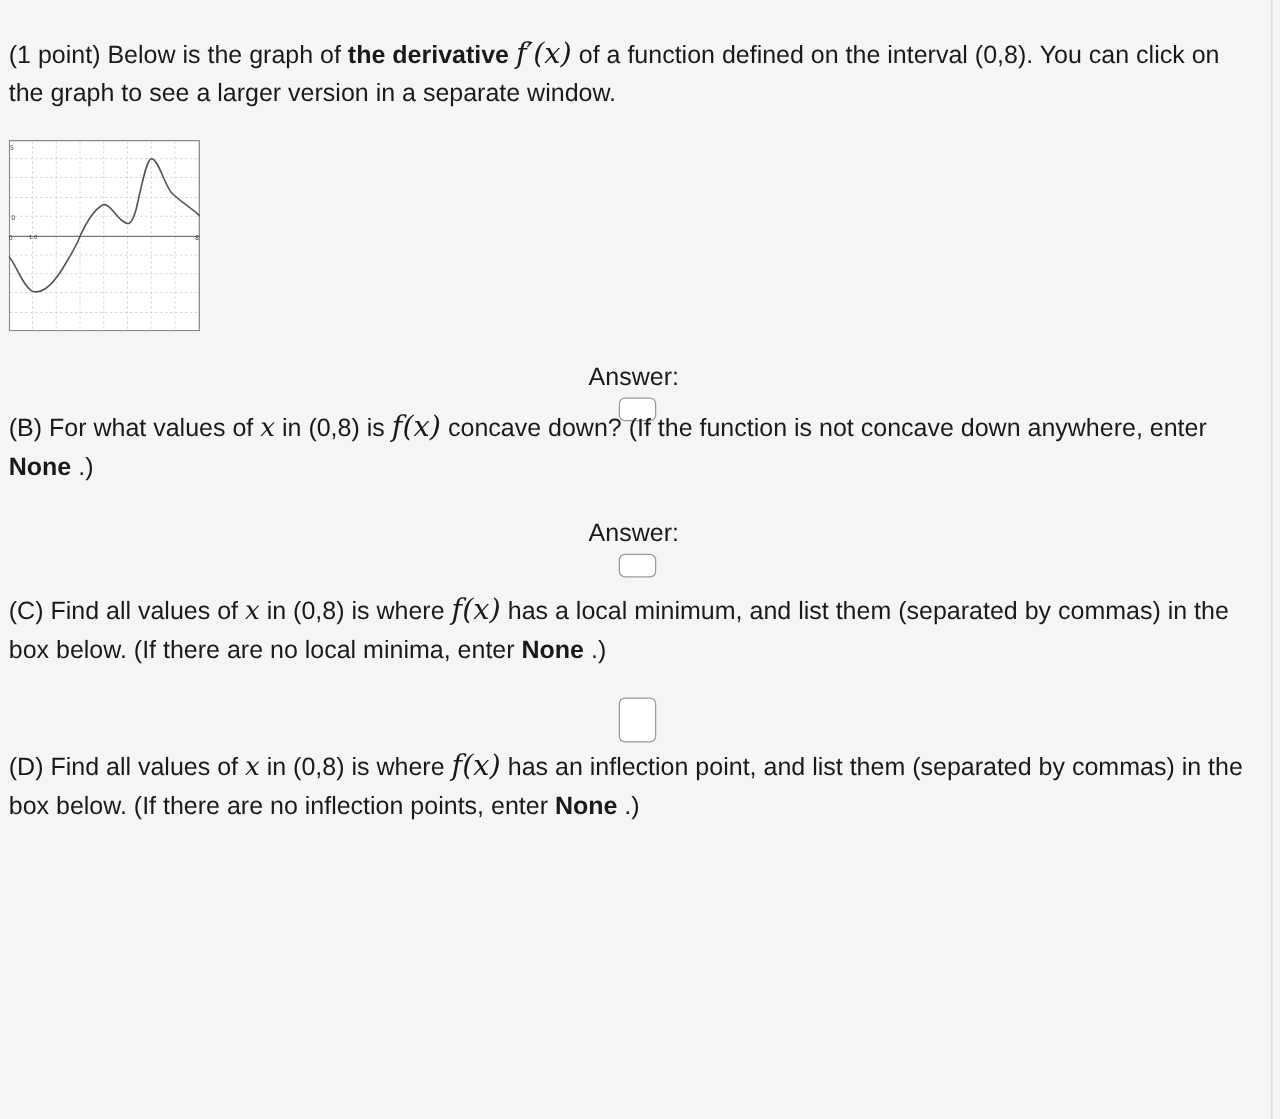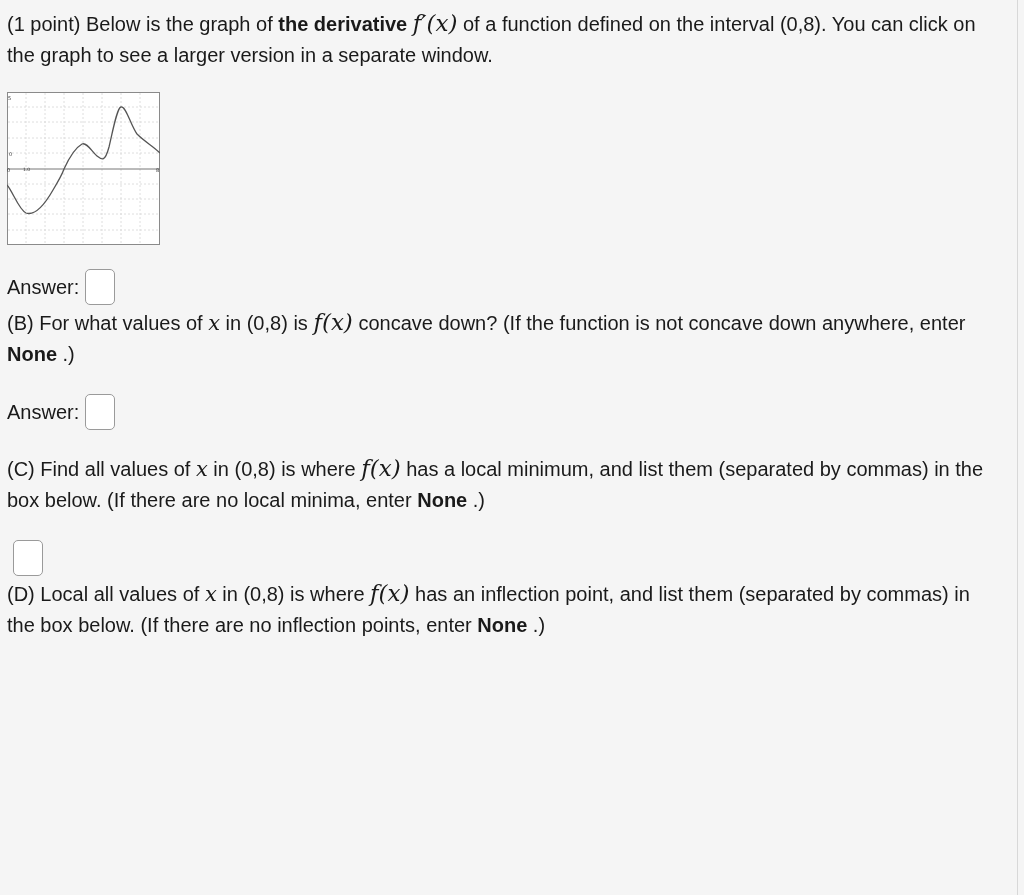--- a/index.html
+++ b/index.html
@@ -21,21 +21,21 @@
       position: absolute;
       top: 0;
       left: 1017px;
       width: 1px;
       height: 895px;
       background: #d8d8d8;
     }
     .content {
       position: absolute;
       left: 7px;
-      top: 8px;
+      top: 28px;
       width: 1000px;
     }
     p {
       margin: 0;
     }
     b { font-weight: bold; }
     .math {
       font-family: "DejaVu Serif", "Liberation Serif", serif;
       font-style: italic;
       font-size: 21px;
@@ -50,20 +50,21 @@
       margin-top: 21px;
       width: 153px;
       height: 153px;
       cursor: pointer;
     }
     .graph-link svg { display: block; }
     .answer-row {
       display: flex;
       align-items: center;
       height: 40px;
+      flex-direction: column;
     }
     .answer-box {
       display: inline-block;
       width: 30px;
       height: 36px;
       margin-left: 6px;
       border: 1px solid #9a9a9a;
       border-radius: 5px;
       background: #ffffff;
       box-sizing: border-box;
@@ -134,16 +135,16 @@
   </div>
 
   <p style="width:990px;margin-top:21px;">
     <span>(C) Find all values of </span><span class="math">x</span><span> in (0,8) is where </span><span class="math-big">f(x)</span><span> has a local minimum, and list them (separated by commas) in the box below. (If there are no local minima, enter </span><b>None</b><span> .)</span>
   </p>
   <div class="answer-row" style="margin-top:22px;">
     <input class="answer-box" type="text" value="" style="">
   </div>
 
   <p style="width:990px;">
-    <span>(D) Local all values of </span><span class="math">x</span><span> in (0,8) is where </span><span class="math-big">f(x)</span><span> has an inflection point, and list them (separated by commas) in the box below. (If there are no inflection points, enter </span><b>None</b><span> .)</span>
+    <span>(D) Find all values of </span><span class="math">x</span><span> in (0,8) is where </span><span class="math-big">f(x)</span><span> has an inflection point, and list them (separated by commas) in the box below. (If there are no inflection points, enter </span><b>None</b><span> .)</span>
   </p>
 
 </div>
 
 </body></html>

